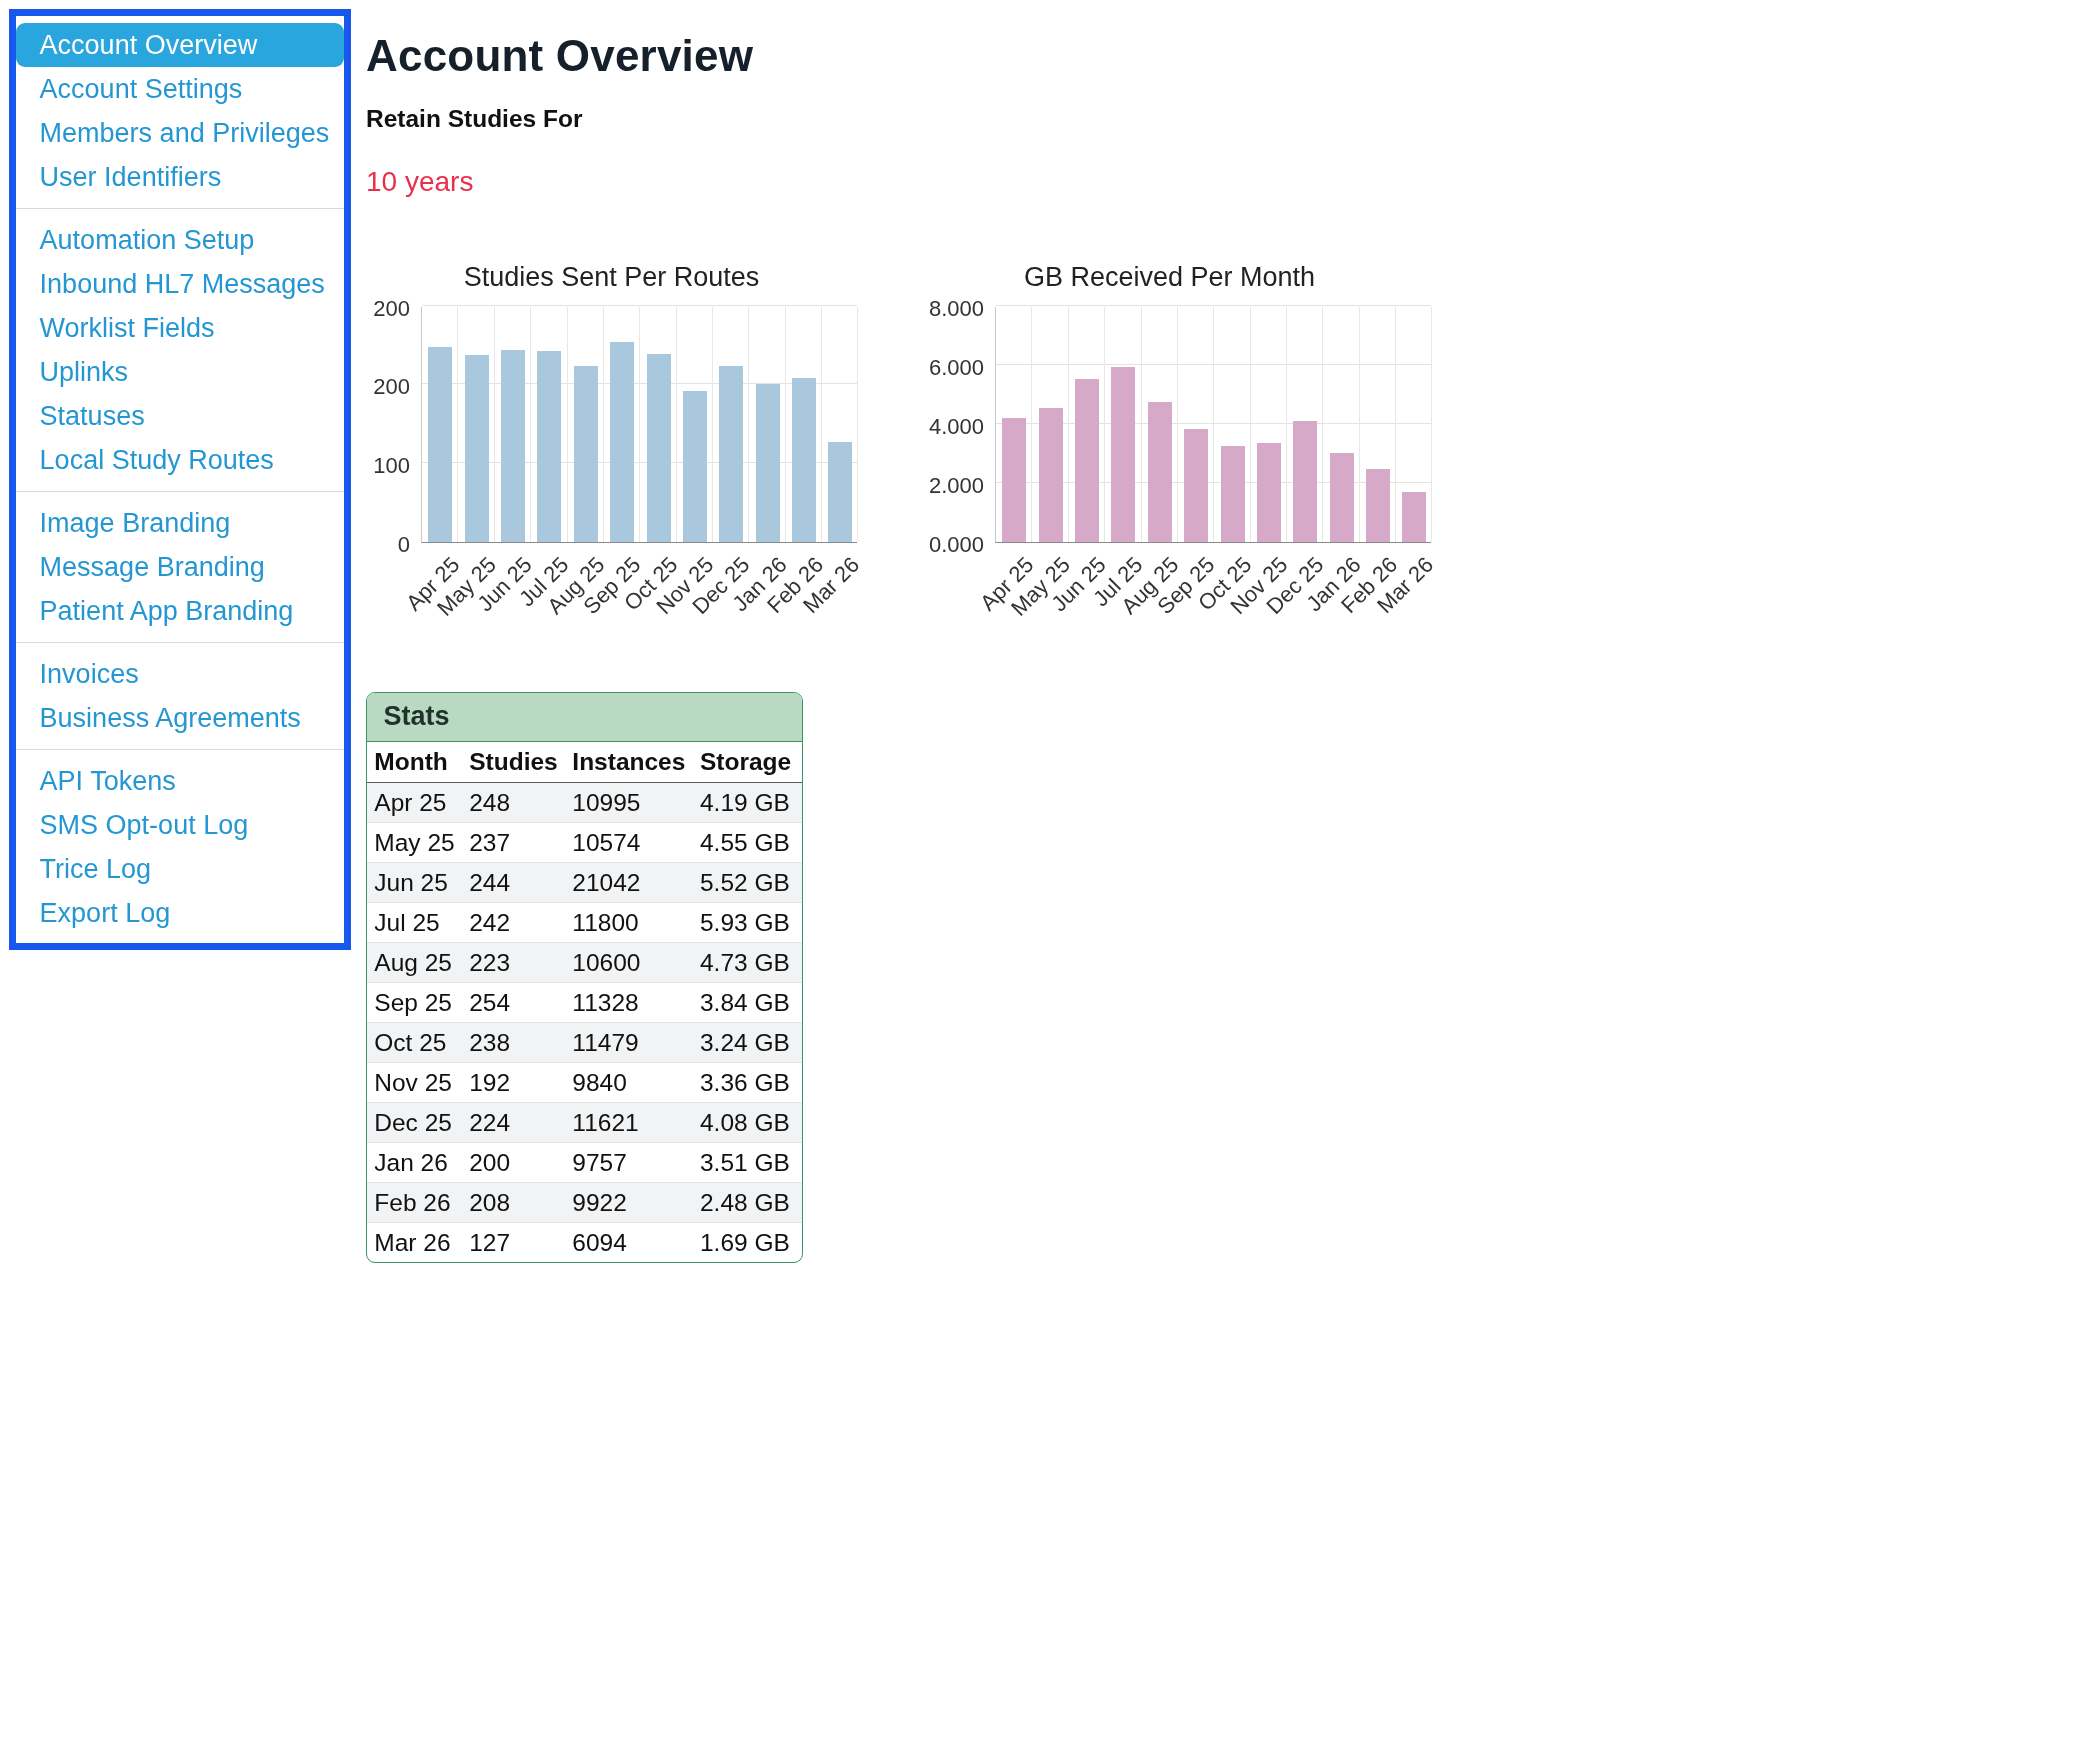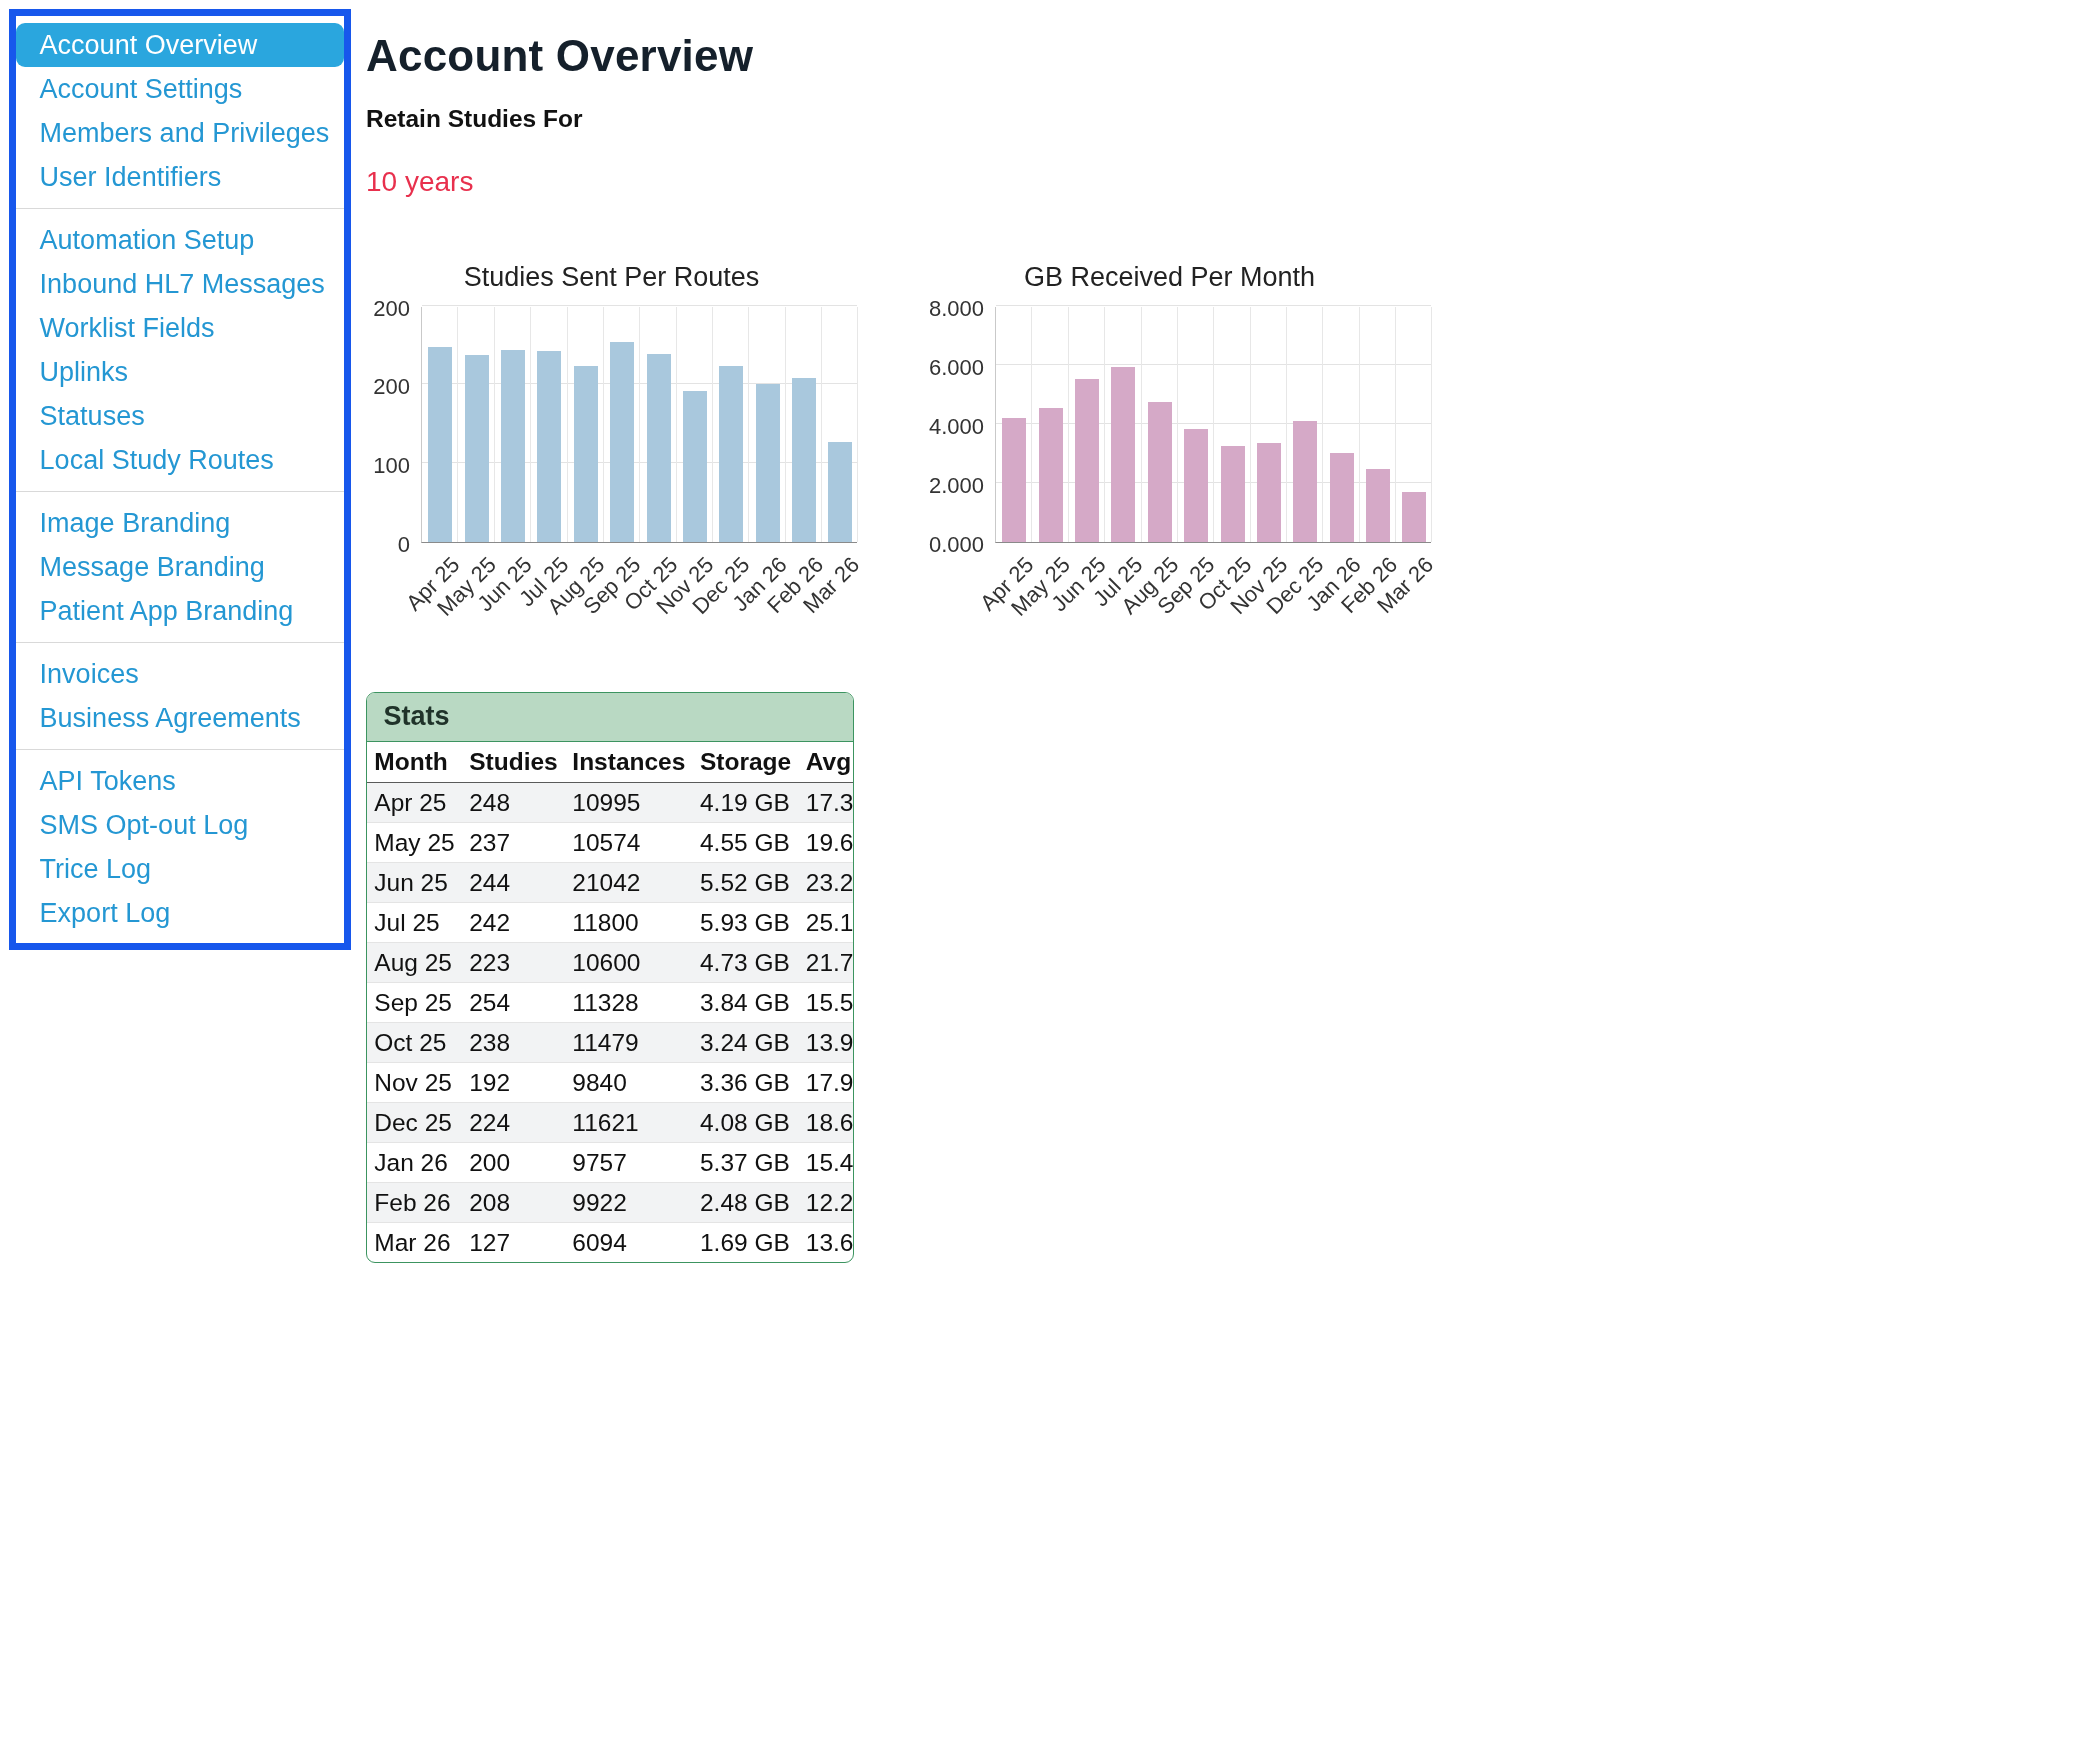--- a/index.html
+++ b/index.html
@@ -80,21 +80,21 @@
     position: absolute; right: 0; top: 0;
     transform: rotate(-45deg);
     transform-origin: top right;
     white-space: nowrap;
     font-size: 22px; color: #333;
   }
 
   
   .stats-card {
     margin-top: 58px;
-    width: 488px;
+    width: 437px;
     border: 1.8px solid #3c9460;
     border-radius: 9px;
     overflow: hidden;
     background: #fff;
   }
   .stats-header {
     background: #b9d9c3;
     font-size: 27px;
     font-weight: 700;
     color: #20332a;
@@ -394,21 +394,21 @@
               <td class="col-0">Dec 25</td>
               <td class="col-1">224</td>
               <td class="col-2">11621</td>
               <td class="col-3">4.08 GB</td>
               <td class="col-4">18.6 MB</td>
             </tr>
             <tr>
               <td class="col-0">Jan 26</td>
               <td class="col-1">200</td>
               <td class="col-2">9757</td>
-              <td class="col-3">5.37 GB</td>
+              <td class="col-3">3.51 GB</td>
               <td class="col-4">15.4 MB</td>
             </tr>
             <tr>
               <td class="col-0">Feb 26</td>
               <td class="col-1">208</td>
               <td class="col-2">9922</td>
               <td class="col-3">2.48 GB</td>
               <td class="col-4">12.2 MB</td>
             </tr>
             <tr>

